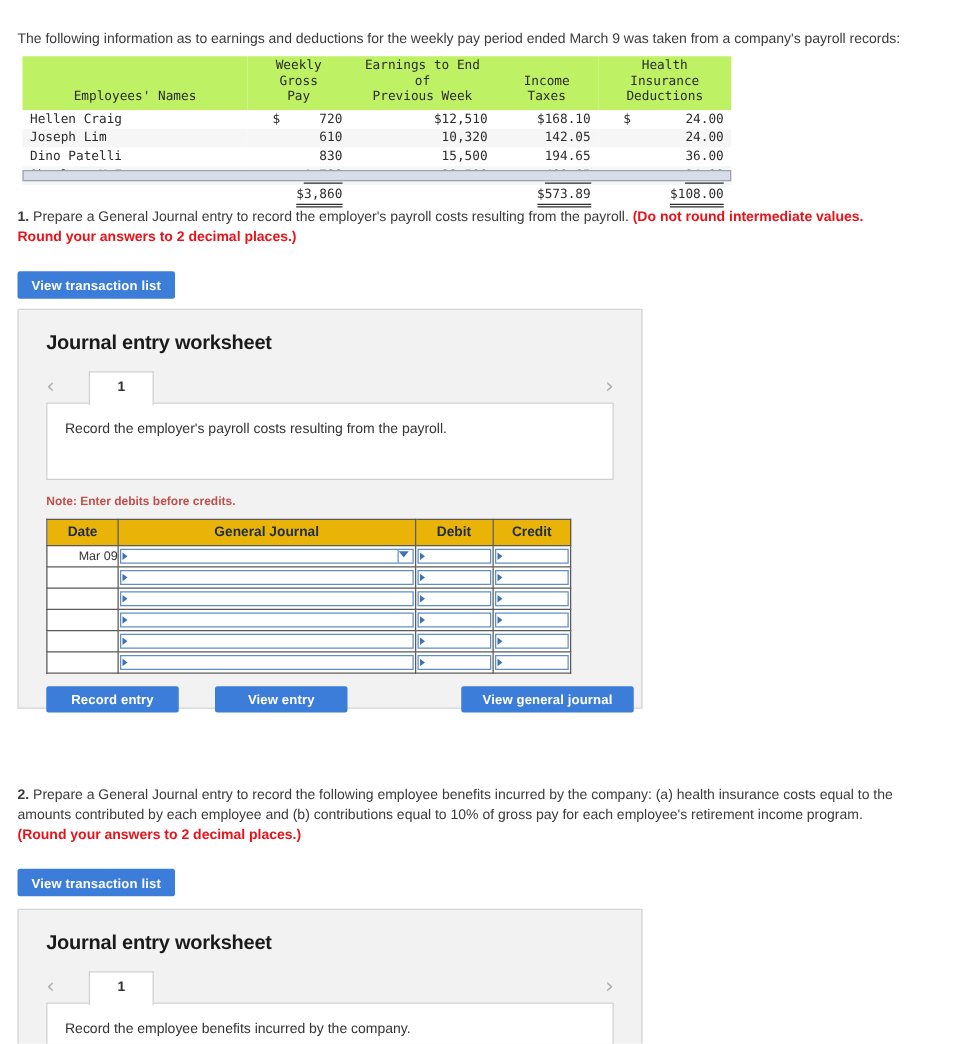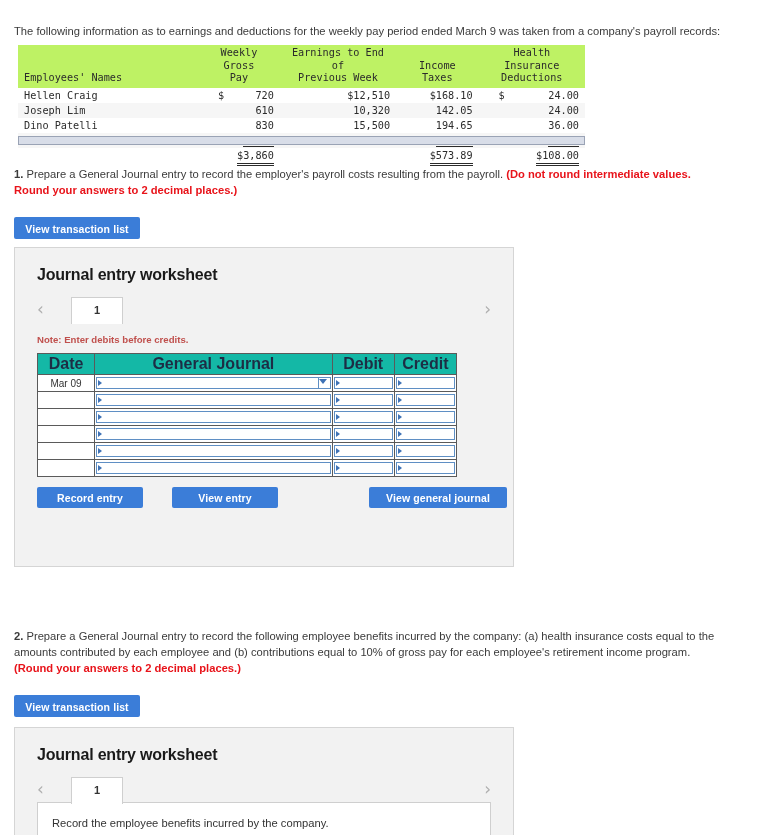--- a/index.html
+++ b/index.html
@@ -49,21 +49,21 @@
   table.payroll thead th {
     background: #bef264;
     font-weight: normal;
     padding: 2px 6px 3px 6px;
     vertical-align: bottom;
     line-height: 12.5px;
     text-align: center;
     white-space: pre-line;
   }
   table.payroll thead th.hname {
-    text-align: left;
+    text-align: center;
     width: 168px;
     margin-top: 22px;
   }
   table.payroll tbody td {
     padding: 1px 6px;
     line-height: 13px;
     white-space: nowrap;
   }
   table.payroll tbody tr.odd td { background: #ffffff; }
   table.payroll tbody tr.even td { background: #f6f6f6; }
@@ -206,42 +206,42 @@
   .je-wrap {
     margin: 8px 0 0 22px;
     width: 420px;
   }
   table.je {
     border-collapse: collapse;
     table-layout: fixed;
     width: 420px;
   }
   table.je th {
-    background: #14b8a6;
+    background: #eab308;
     color: #1d2d45;
-    font-size: 16px;
+    font-size: 11px;
     font-weight: bold;
     height: 18px;
     border: 1px solid #5a5a5a;
     text-align: center;
     font-family: "Liberation Sans", sans-serif;
   }
   table.je th.c-date { width: 53px; }
   table.je th.c-gj   { width: 230px; }
   table.je th.c-deb  { width: 58px; }
   table.je th.c-cre  { width: 58px; }
   table.je td {
     border: 1px solid #5a5a5a;
     height: 16px;
     padding: 0;
     background: #ffffff;
     vertical-align: middle;
   }
   td.date-cell {
-    text-align: center;
+    text-align: right;
     font-size: 10px;
     color: #333333;
   }
   .cellbox {
     position: relative;
     margin: 1px;
     height: 12px;
     border: 1px solid #5f8fc4;
     background: #ffffff;
     box-sizing: border-box;
@@ -363,20 +363,23 @@
 
   <div class="panel" style="top:247px; height:320px;">
     <div class="panel-title">Journal entry worksheet</div>
 
     <div class="tabstrip">
       <span class="nav-arrow nav-prev">‹</span>
       <div class="tab-active">1</div>
       <span class="nav-arrow nav-next">›</span>
     </div>
 
+    <div class="instr-box" style="height:62px;">
+      <div class="instr-text">Record the employer's payroll costs resulting from the payroll.</div>
+    </div>
 
     <div class="note">Note: Enter debits before credits.</div>
 
     <div class="je-wrap">
       <table class="je">
         <thead>
           <tr>
             <th class="c-date">Date</th>
             <th class="c-gj">General Journal</th>
             <th class="c-deb">Debit</th>

